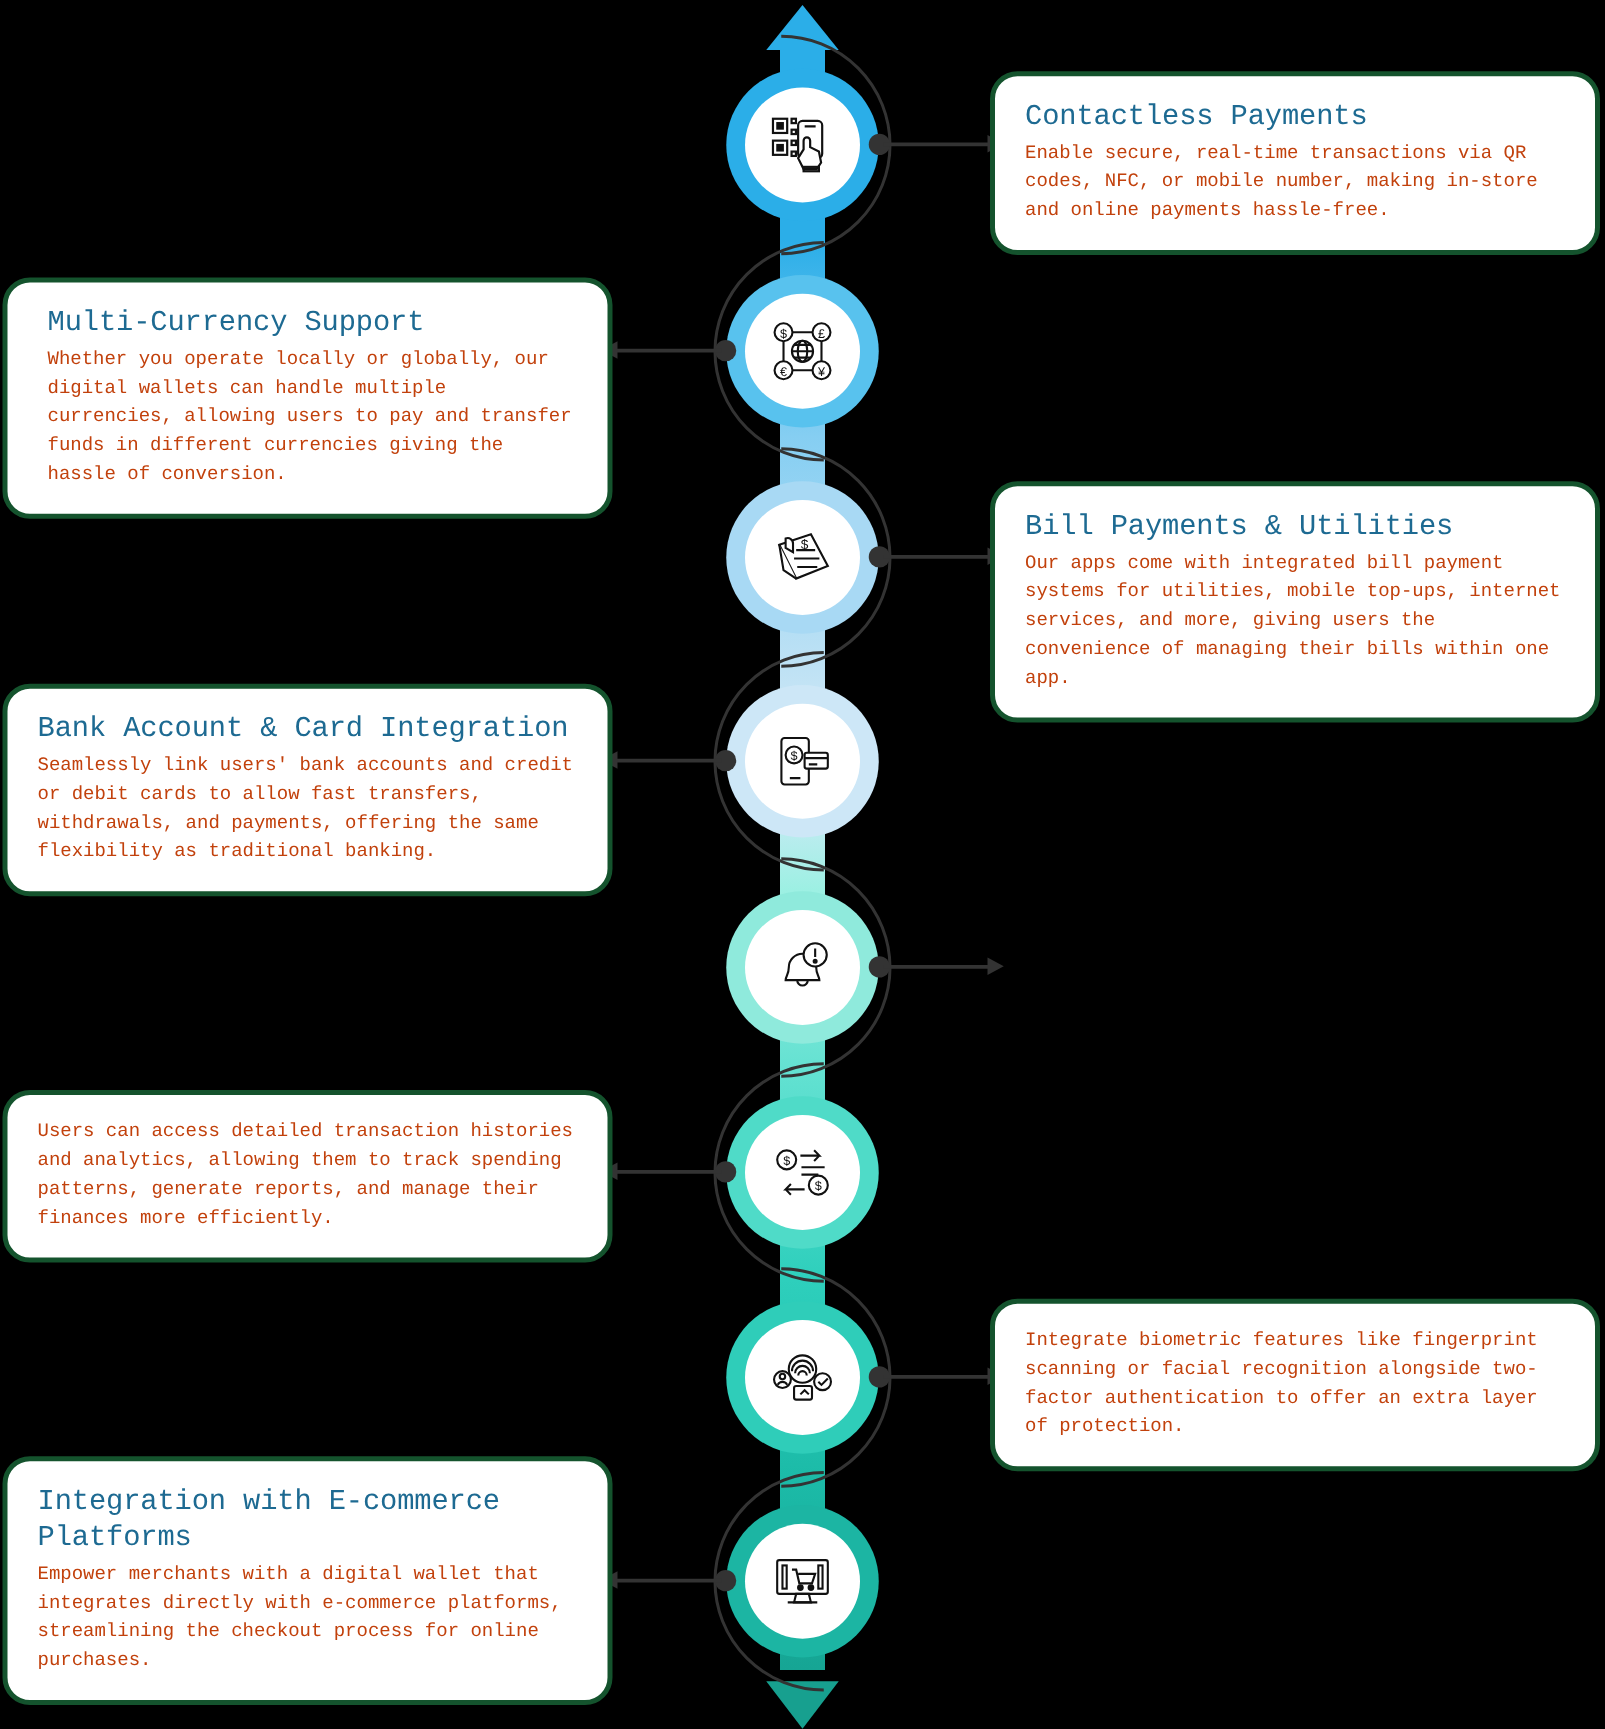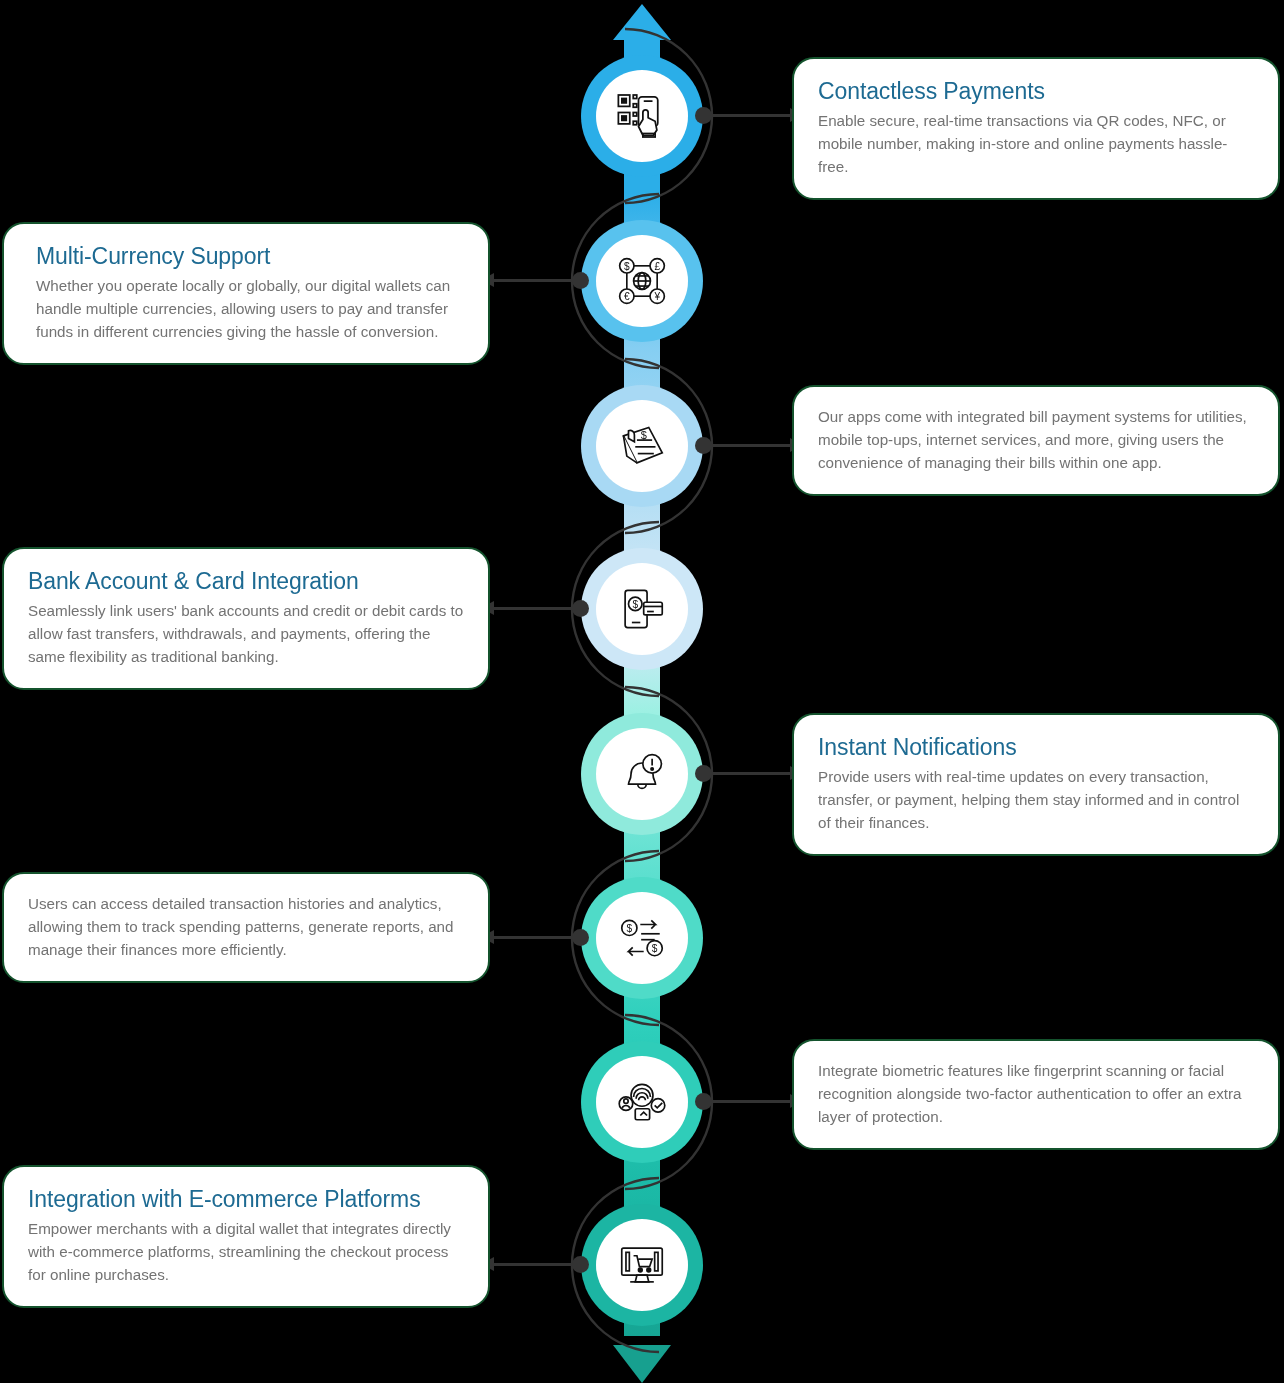--- a/index.html
+++ b/index.html
@@ -68,31 +68,31 @@
   }
   .conn.to-left .dot{right:0;}
   .conn.to-left .line{right:12px;left:12px;}
   .conn.to-left .head{
     left:0;border-top:7px solid transparent;border-bottom:7px solid transparent;
     border-right:13px solid #333333;
   }
 
   
   .card{
-    position:absolute;background:#ffffff;border:2px solid #14532d;
-    border-radius:22px;box-sizing:border-box;padding:18px 24px 20px 24px;
+    position:absolute;background:#ffffff;border:4px solid #14532d;
+    border-radius:22px;box-sizing:border-box;padding:18px 24px 20px 24px;font-family:Liberation Mono, monospace;
   }
   .card.right{left:792px;width:488px;}
   .card.left{left:2px;width:488px;}
   .card h3{
     margin:0 0 3px 0;font-size:23px;font-weight:400;color:#1D6A92;
     letter-spacing:-0.1px;line-height:1.25;
   }
   .card p{
-    margin:0;font-size:15.2px;line-height:1.52;color:#737373;
+    margin:0;font-size:15.2px;line-height:1.52;color:#c2410c;
   }
 </style>
 </head>
 <body>
 
 <div id="stage">
 
   <div class="arrow-top"></div>
   <div class="spine"></div>
   <div class="arrow-bot"></div>
@@ -185,20 +185,21 @@
         </svg>
       </div>
     </div>
     <div class="conn to-right" style="left:114px;width:108px;">
       <span class="dot"></span>
       <span class="line"></span>
       <span class="head"></span>
     </div>
   </div>
   <div class="card right" style="top:385px;">
+    <h3>Bill Payments &amp; Utilities</h3>
     <p>Our apps come with integrated bill payment systems for utilities, mobile top-ups, internet services, and more, giving users the convenience of managing their bills within one app.</p>
   </div>
 
   <div class="node" style="top:548px;">
     <svg class="arc left" viewBox="0 0 190 190">
       <path d="M 112 8 A 87 87 0 0 0 112 182" fill="none" stroke="#333" stroke-width="2.4"></path>
     </svg>
     <div class="ring" style="background:#CDE7F7;">
       <div class="inner">
         <svg width="54" height="54" viewBox="0 0 64 64" fill="none" stroke="#111" stroke-width="2">
@@ -236,24 +237,20 @@
           <line x1="44" y1="14" x2="44" y2="22"></line>
           <circle cx="44" cy="26" r="1.4" fill="#111"></circle>
         </svg>
       </div>
     </div>
     <div class="conn to-right" style="left:114px;width:108px;">
       <span class="dot"></span>
       <span class="line"></span>
       <span class="head"></span>
     </div>
-  </div>
-  <div class="card right" style="top:713px;">
-    <h3>Instant Notifications</h3>
-    <p>Provide users with real-time updates on every transaction, transfer, or payment, helping them stay informed and in control of their finances.</p>
   </div>
 
   <div class="node" style="top:877px;">
     <svg class="arc left" viewBox="0 0 190 190">
       <path d="M 112 8 A 87 87 0 0 0 112 182" fill="none" stroke="#333" stroke-width="2.4"></path>
     </svg>
     <div class="ring" style="background:#4FDBC8;">
       <div class="inner">
         <svg width="54" height="54" viewBox="0 0 64 64" fill="none" stroke="#111" stroke-width="2">
           <circle cx="17" cy="20" r="9"></circle>

